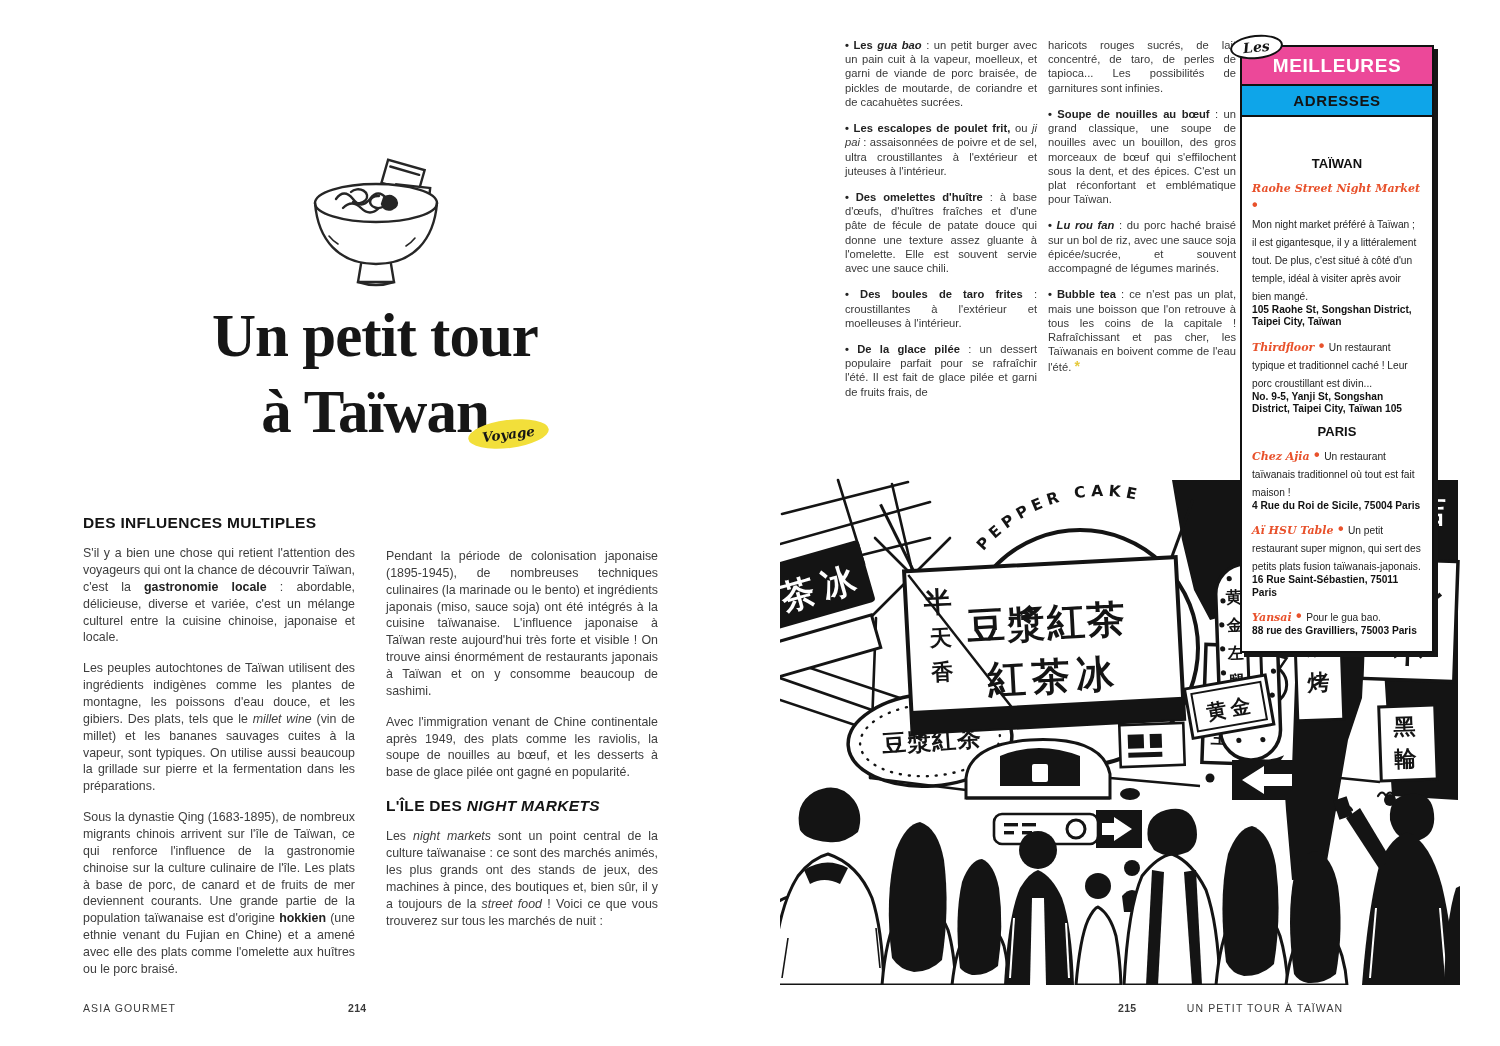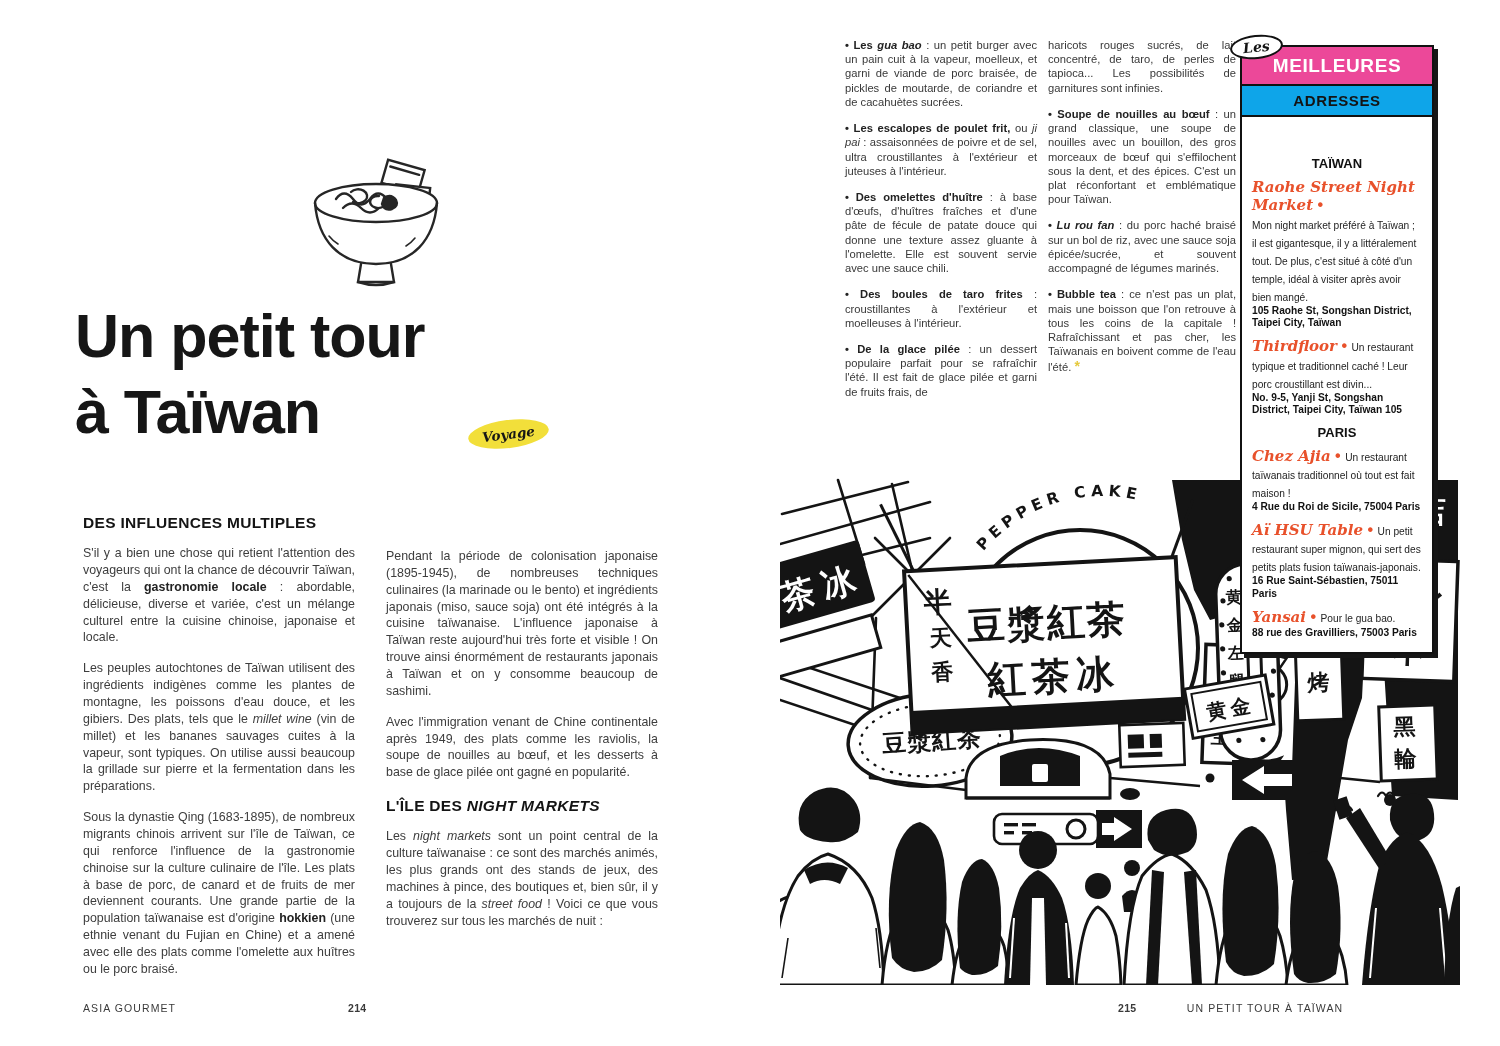--- a/index.html
+++ b/index.html
@@ -1,21 +1,21 @@
 <!DOCTYPE html>
 <html><head>
 <meta charset="utf-8">
 <style>
   html,body{margin:0;padding:0;background:#e8e8e8;}
   .spread{position:relative;width:1500px;height:1046px;background:#ffffff;overflow:hidden;
           font-family:"Liberation Sans",sans-serif;color:#3d3d3d;}
   
   .bowl-illu{position:absolute;left:291px;top:158px;}
-  .title{position:absolute;left:75px;top:298px;width:600px;
-         font-family:Liberation Sans, sans-serif;font-weight:700;
+  .title{position:absolute;left:75px;top:298px;width:600px;text-align:center;
+         font-family:Liberation Serif, serif;font-weight:700;
          font-size:61px;line-height:1.25;letter-spacing:-1px;color:#161616;}
   .badge-voyage{position:absolute;left:468px;top:420px;background:#F2DF3A;border-radius:50%;
         padding:6px 14px;transform:rotate(-7deg);font-family:"DejaVu Serif",serif;
         font-style:italic;font-weight:700;font-size:13.5px;color:#161616;}
   .col-a{position:absolute;left:83px;top:512px;width:272px;}
   .col-b{position:absolute;left:386px;top:512px;width:272px;margin-top:36px;}
   .body-txt{font-size:12.4px;line-height:1.36;text-align:justify;}
   .body-txt p{margin:0 0 14px;}
   h2{font-size:15.5px;font-weight:800;letter-spacing:.3px;color:#141414;margin:0 0 12px;
      font-family:"Liberation Sans",sans-serif;}
@@ -38,21 +38,21 @@
              border-radius:50%;padding:2px 11px;transform:rotate(-6deg);
              font-family:"DejaVu Serif",serif;font-style:italic;font-weight:700;font-size:14px;color:#141414;}
   .addr-head1{background:#ec4899;color:#fff;font-weight:800;text-align:center;font-size:19px;
               letter-spacing:.6px;padding:8px 0 7px;border-bottom:2.5px solid #111;}
   .addr-head2{background:#0ea5e9;color:#141414;font-weight:800;text-align:center;font-size:15px;
               letter-spacing:.6px;padding:6px 0 6px;border-bottom:2.5px solid #111;}
   .addr-body{padding:9px 10px 11px;margin-top:28px;}
   .addr-country{text-align:center;font-weight:800;font-size:13px;color:#111;margin:2px 0 7px;}
   .addr-entry{margin-bottom:8px;}
   .addr-name{font-family:"DejaVu Serif",serif;font-style:italic;font-weight:700;
-             font-size:15px;color:#E8512B;line-height:1.15;}
+             font-size:11px;color:#E8512B;line-height:1.15;}
   .addr-dot{color:#E8512B;font-weight:700;}
   .addr-desc{font-size:10.2px;line-height:1.22;color:#232323;display:inline;}
   .addr-line{font-size:10.2px;line-height:1.22;font-weight:700;color:#111;}
   
   .market-illu{position:absolute;left:780px;top:478px;}
   
   .foot{position:absolute;top:1002px;font-size:10.5px;letter-spacing:1.1px;color:#3a3a3a;}
   .foot-l1{left:83px;}
   .foot-p1{left:348px;font-weight:600;letter-spacing:.3px;}
   .foot-p2{left:1118px;font-weight:600;letter-spacing:.3px;}

